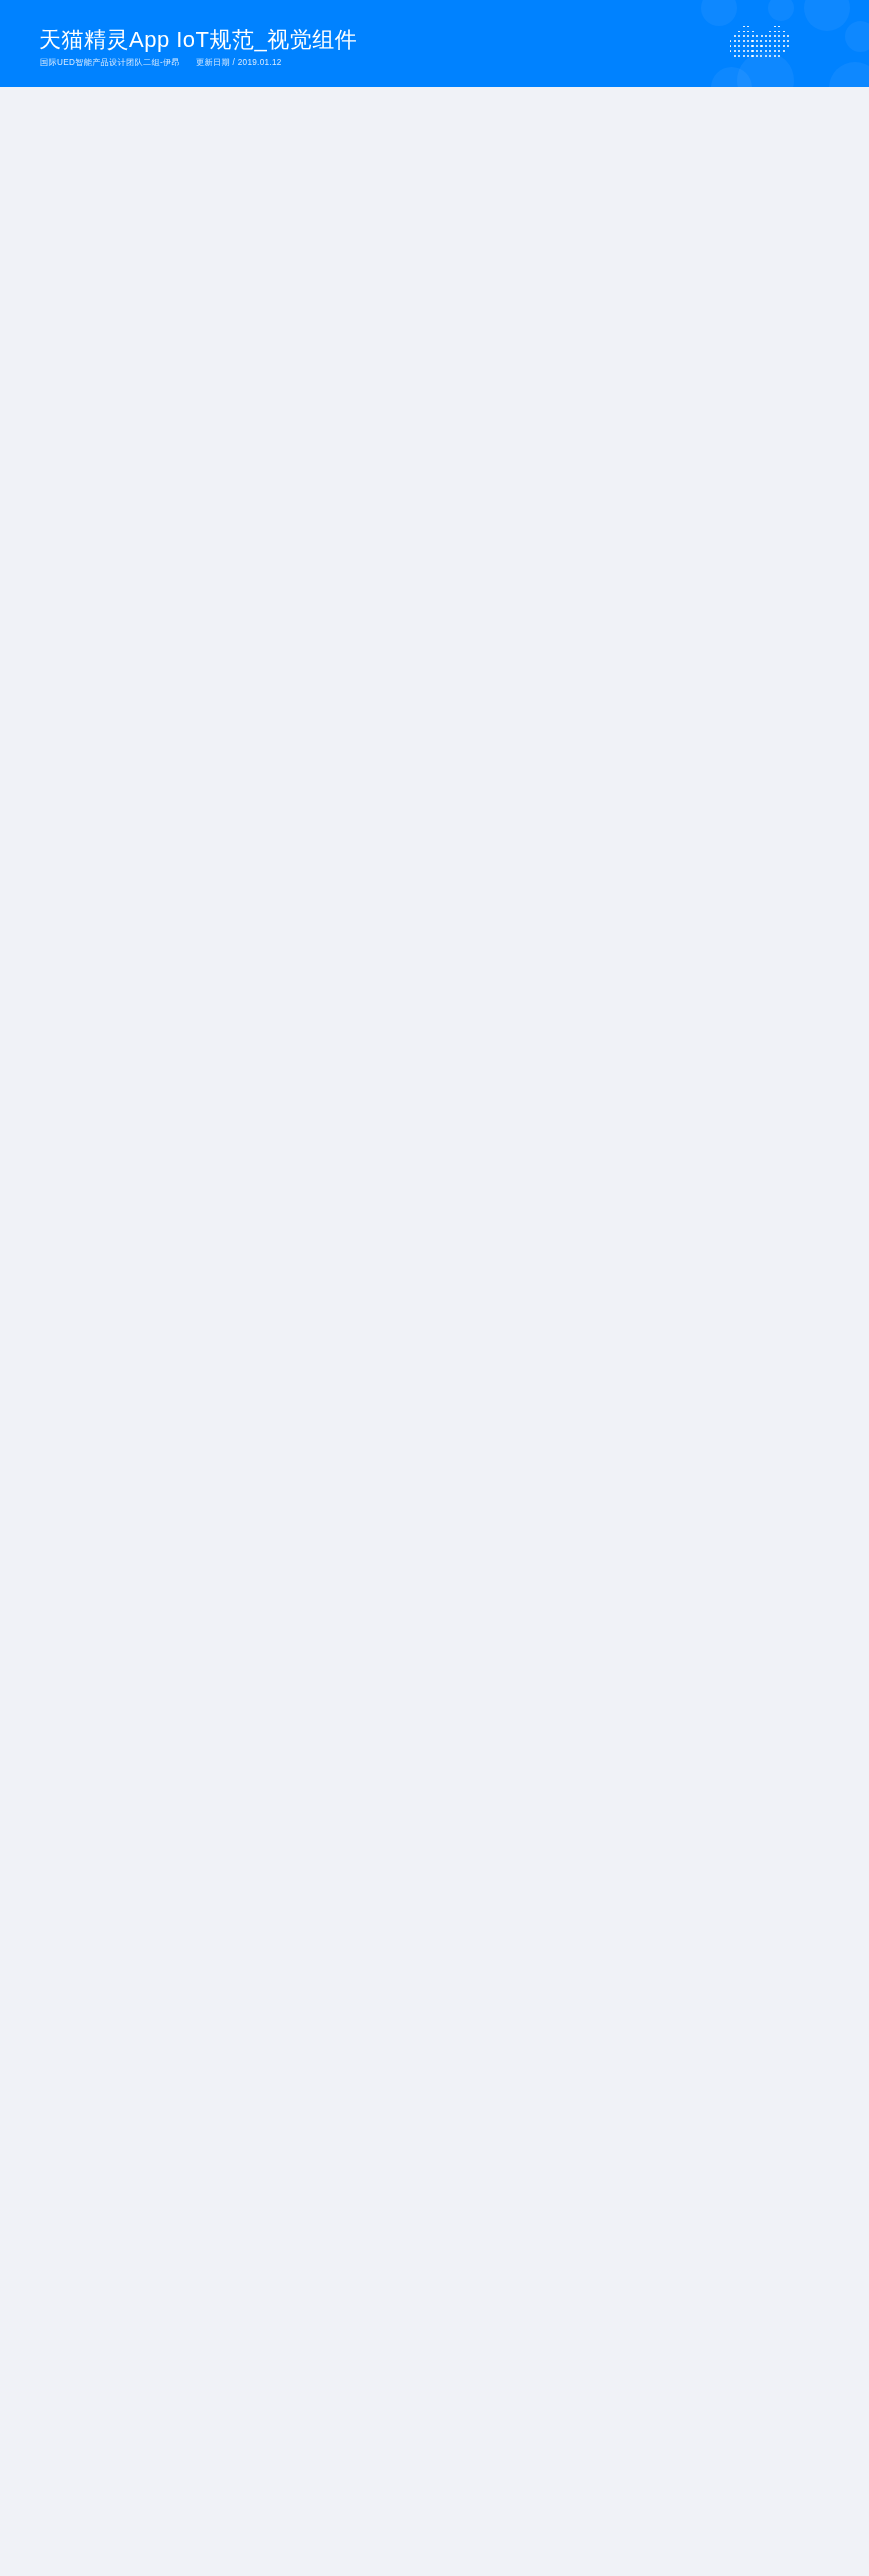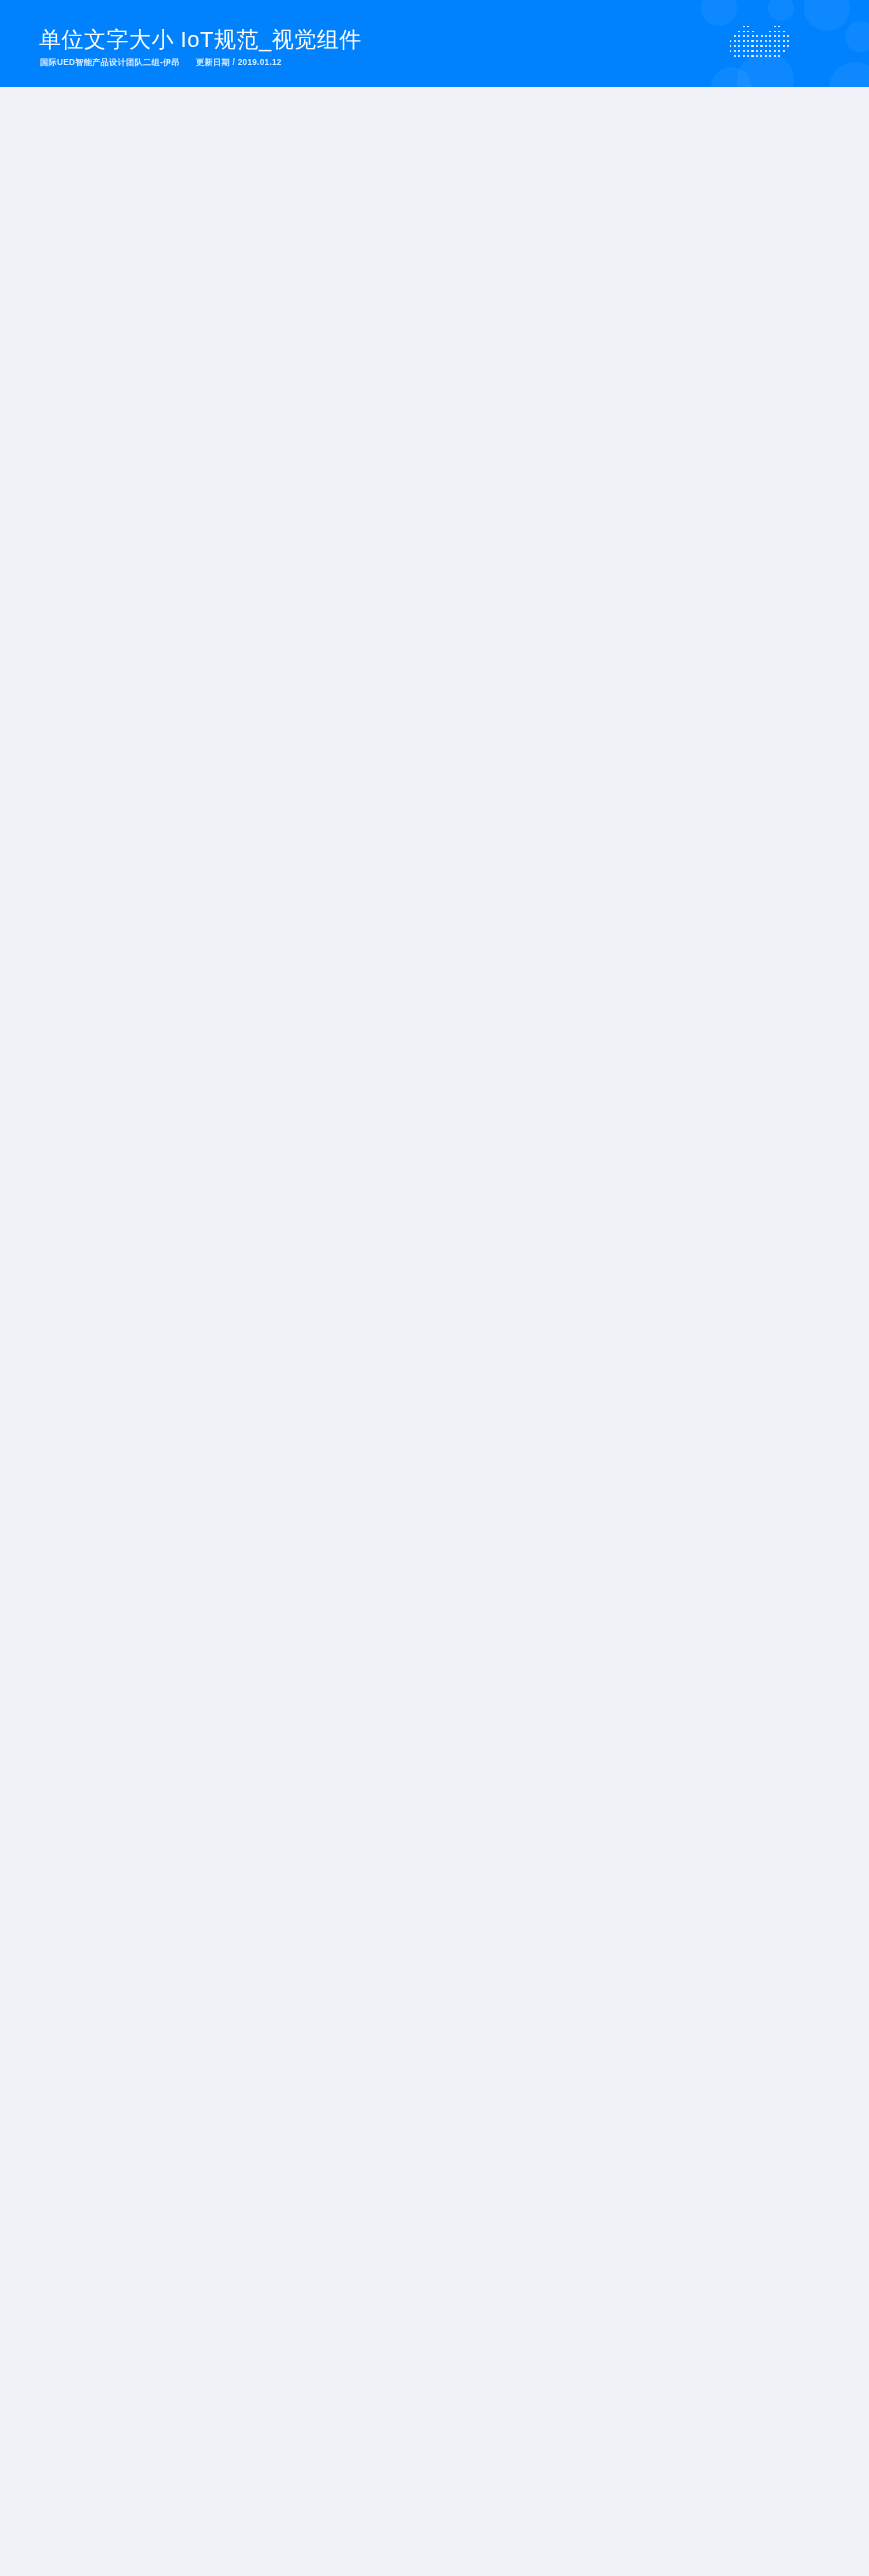--- a/index.html
+++ b/index.html
@@ -9,21 +9,21 @@
     color:#4A5A78; -webkit-font-smoothing:antialiased;
   }
   .page { position:relative; width:869px; }
 
   
   .header { position:relative; height:87px; background:#0082FF; overflow:hidden; }
   .hdr-bubbles { position:absolute; inset:0; }
   .hdr-bubbles i { position:absolute; border-radius:50%; background:rgba(255,255,255,.055); }
   .hdr-title { position:absolute; left:39px; top:25px; font-size:22px; color:#fff; font-weight:400; letter-spacing:0.5px; }
   .hdr-sub { position:absolute; left:40px; top:57px; font-size:8.2px; color:#D8EBFF; letter-spacing:0.3px; }
-  .hdr-sub span { margin-left:13.4px;font-weight:bold; }
+  .hdr-sub span { margin-left:13.4px; }
   .logo-dots { position:absolute; right:78px; top:25px; width:62px; height:37px; }
   .logo-dots i { position:absolute; border-radius:50%; background:#fff; }
 
   
   .sec-title { font-size:8.8px; color:#3A3A3A; font-weight:700; letter-spacing:0.2px; }
   .sub-label { font-size:4.6px; color:#9AA5B8; }
   .col-left { position:absolute; left:61px; }
   .col-right { position:absolute; left:571px; }
   .demo-head { font-size:6.7px; color:#3A3A3A; font-weight:700; }
 
@@ -87,21 +87,21 @@
   <div class="header">
     <div class="hdr-bubbles">
       <i style="left:701px;top:-10.3px;width:36px;height:36px;"></i>
       <i style="left:737px;top:52px;width:57px;height:57px;"></i>
       <i style="left:804px;top:-15.5px;width:46px;height:46px;"></i>
       <i style="left:845px;top:20.6px;width:31px;height:31px;"></i>
       <i style="left:768px;top:-5.2px;width:26px;height:26px;"></i>
       <i style="left:711px;top:67px;width:41px;height:41px;"></i>
       <i style="left:829px;top:62px;width:52px;height:52px;"></i>
     </div>
-    <div class="hdr-title">单位文字大小 IoT规范_视觉组件</div>
+    <div class="hdr-title">天猫精灵App IoT规范_视觉组件</div>
     <div class="hdr-sub">
       <span style="margin-left:0">国际UED智能产品设计团队二组-伊昂</span>
       <span>更新日期 / 2019.01.12</span>
     </div>
     <div class="logo-dots" id="logoDots">
         <i style="left: 14px; top: 0.6px; width: 1.8px; height: 1.8px;"></i>
         <i style="left: 18.3px; top: 0.6px; width: 1.8px; height: 1.8px;"></i>
         <i style="left: 45px; top: 0.6px; width: 1.8px; height: 1.8px;"></i>
         <i style="left: 49px; top: 0.6px; width: 1.8px; height: 1.8px;"></i>
         <i style="left: 9.4px; top: 5.5px; width: 1.8px; height: 1.8px;"></i>

